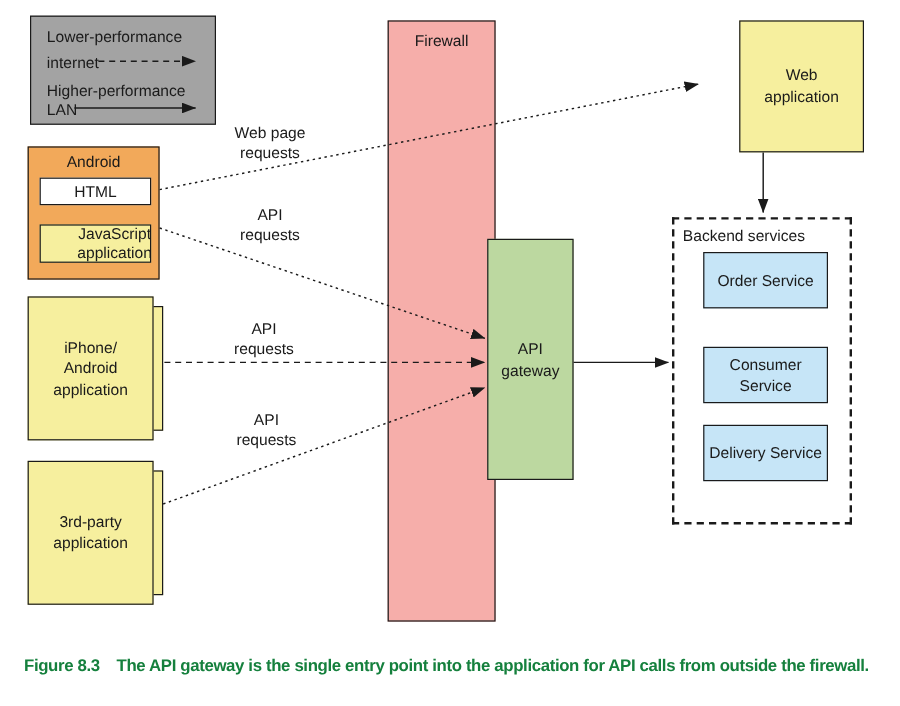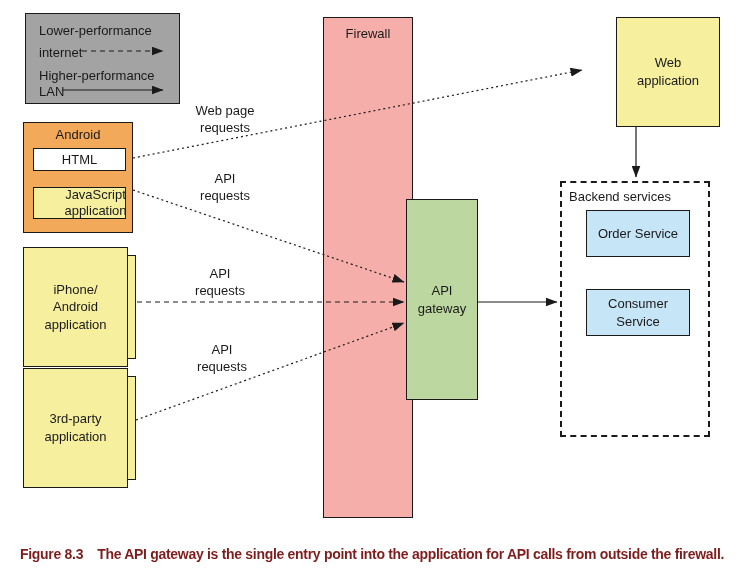--- a/index.html
+++ b/index.html
@@ -28,21 +28,21 @@
   .stack{position:absolute;width:113px;height:113px;}
   .stack .back{position:absolute;left:8px;top:8px;width:105px;height:104px;background:var(--yellow);border:1.5px solid #1a1a1a;box-sizing:border-box;}
   .stack .front{position:absolute;left:0;top:0;width:105px;height:120px;background:var(--yellow);border:1.5px solid #1a1a1a;box-sizing:border-box;}
   .firewall{left:283px;top:17px;width:90px;height:501px;background:var(--pink);margin-left:40px;}
   .fw-label{position:absolute;top:8px;left:0;width:100%;text-align:center;}
   .gateway{left:406px;top:199px;width:72px;height:201px;background:var(--green);}
   .webapp{left:584px;top:17px;width:104px;height:110px;background:var(--yellow);margin-left:32px;}
   .backend{left:560px;top:181px;width:150px;height:256px;border:2px dashed #1a1a1a;background:transparent;}
   .backend-title{position:absolute;top:6px;left:7px;white-space:nowrap;}
   .service{position:absolute;left:24px;width:104px;height:47px;background:var(--blue);border:1.2px solid #1a1a1a;box-sizing:border-box;}
-  .caption{position:absolute;left:20px;top:545px;width:706px;color:#7f1d1d;
+  .caption{position:absolute;left:20px;top:545px;width:706px;color:#15803d;
     font-weight:bold;font-size:14px;line-height:1.35;letter-spacing:-0.3px;}
   .caption .fig{margin-right:14px;}
 </style>
 </head>
 <body>
 
 <div class="stage">
 
   <div class="box legend">
     <span style="top:9px">Lower-performance</span>
@@ -58,40 +58,41 @@
 application</div>
   </div>
 
   <div class="stack" style="left:23px;top:247px;">
     <div class="back"></div>
     <div class="front center ml">iPhone/
 Android
 application</div>
   </div>
 
-  <div class="stack" style="left:23px;top:368px;">
+  <div class="stack" style="left:23px;top:384px;">
     <div class="back"></div>
     <div class="front center ml">3rd-party
 application</div>
   </div>
 
   <div class="box firewall">
     <div class="fw-label">Firewall</div>
   </div>
 
   <div class="box gateway center ml">API
 gateway</div>
 
   <div class="box webapp center ml">Web
 application</div>
 
   <div class="box backend">
     <div class="backend-title">Backend services</div>
     <div class="service center" style="top:27px">Order Service</div>
     <div class="service center ml" style="top:106px">Consumer Service</div>
+    <div class="service center ml" style="top:171px">Delivery Service</div>
   </div>
 
   <div class="note" style="left:175px;top:103px;width:100px;">Web page
 requests</div>
   <div class="note" style="left:175px;top:171px;width:100px;">API
 requests</div>
   <div class="note" style="left:170px;top:266px;width:100px;">API
 requests</div>
   <div class="note" style="left:172px;top:342px;width:100px;">API
 requests</div>

